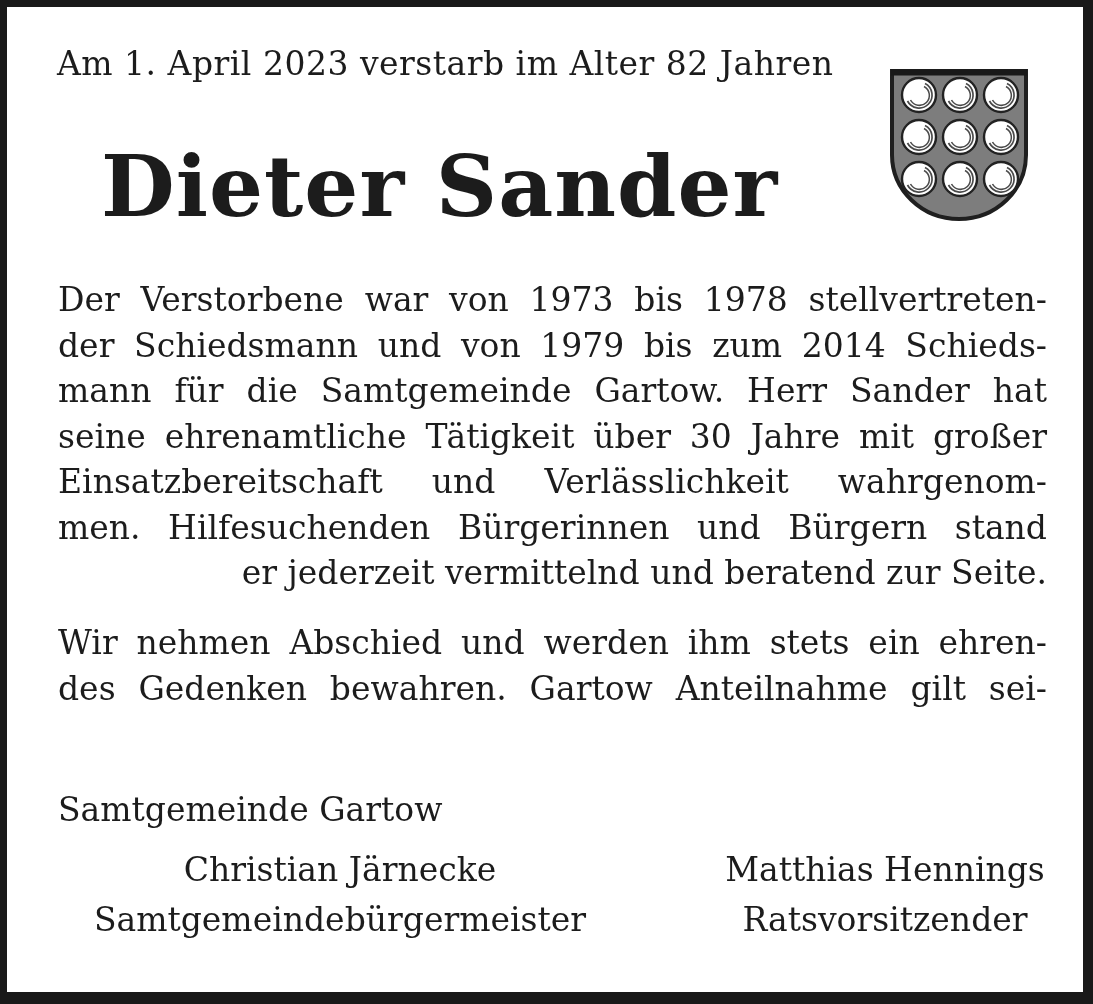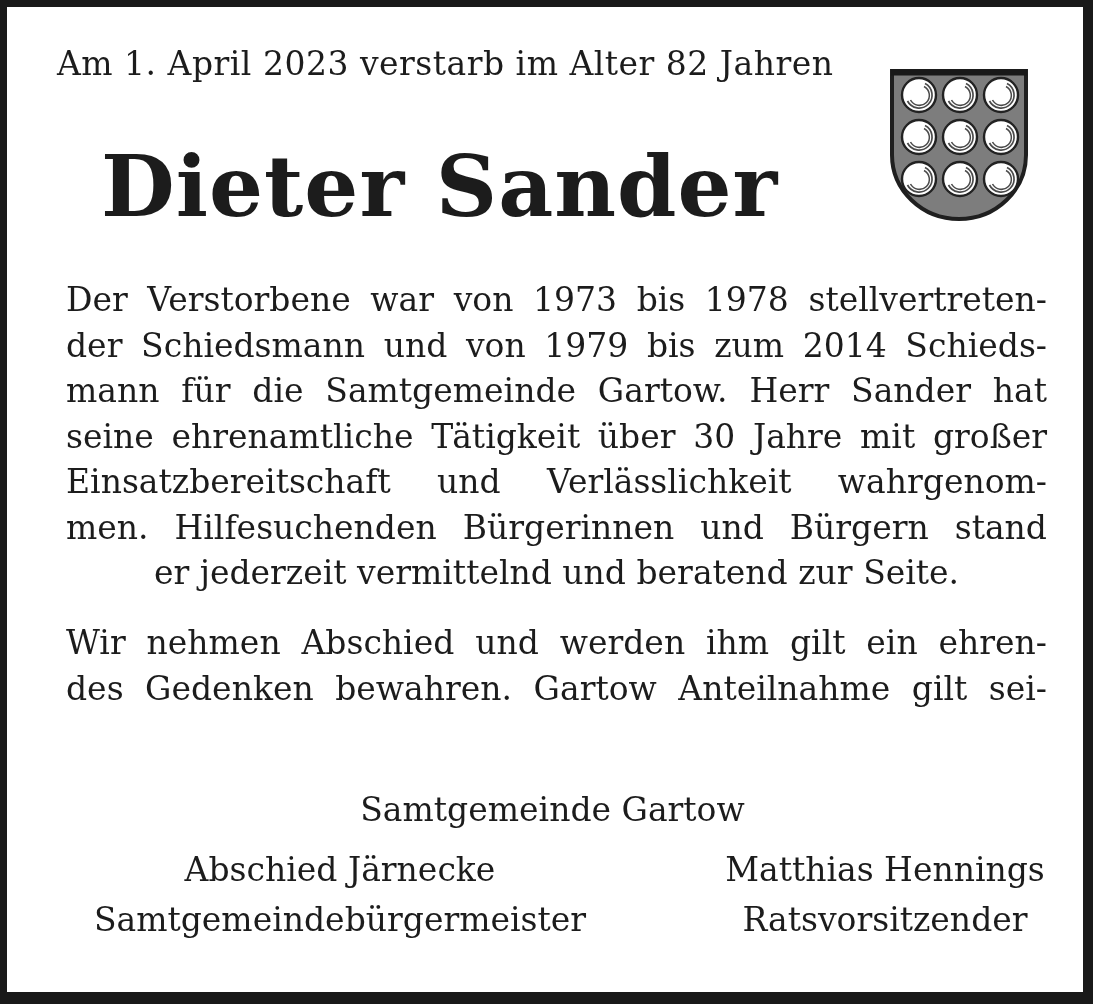--- a/index.html
+++ b/index.html
@@ -50,35 +50,33 @@
     position: absolute;
     left: 58px;
     width: 989px;
     font-size: 33px;
   }
   .para1 { top: 277px; }
   .para2 { top: 620px; }
   .bline {
     line-height: 45.5px;
     height: 45.5px;
-    margin-left: 8px;
   }
   .jline {
     text-align: justify;
     text-align-last: justify;
   }
   .jline-last {
-    text-align: center;
+    text-align: right;
   }
   .org-line {
     position: absolute;
     top: 790px;
     left: 58px;
     width: 989px;
-    text-align: center;
     font-size: 33px;
   }
   .sig {
     position: absolute;
     transform: translateX(-50%);
     font-size: 33px;
     white-space: nowrap;
   }
   .sig-name { top: 850px; }
   .sig-role { top: 900px; }
@@ -119,25 +117,25 @@
   <div class="bline jline">Der Verstorbene war von 1973 bis 1978 stellvertreten-</div>
   <div class="bline jline">der Schiedsmann und von 1979 bis zum 2014 Schieds-</div>
   <div class="bline jline">mann für die Samtgemeinde Gartow. Herr Sander hat</div>
   <div class="bline jline">seine ehrenamtliche Tätigkeit über 30 Jahre mit großer</div>
   <div class="bline jline">Einsatzbereitschaft und Verlässlichkeit wahrgenom-</div>
   <div class="bline jline">men. Hilfesuchenden Bürgerinnen und Bürgern stand</div>
   <div class="bline jline-last">er jederzeit vermittelnd und beratend zur Seite.</div>
 </div>
 
 <div class="body-para para2">
-  <div class="bline jline">Wir nehmen Abschied und werden ihm gilt ein ehren-</div>
+  <div class="bline jline">Wir nehmen Abschied und werden ihm stets ein ehren-</div>
   <div class="bline jline">des Gedenken bewahren. Gartow Anteilnahme gilt sei-</div>
 </div>
 
 <div class="org-line">Samtgemeinde Gartow</div>
 
-<div class="sig sig-name sig-col-left">Abschied Järnecke</div>
+<div class="sig sig-name sig-col-left">Christian Järnecke</div>
 
 <div class="sig sig-name sig-col-right">Matthias Hennings</div>
 
 <div class="sig sig-role sig-col-left">Samtgemeindebürgermeister</div>
 
 <div class="sig sig-role sig-col-right">Ratsvorsitzender</div>
 
 </body></html>

